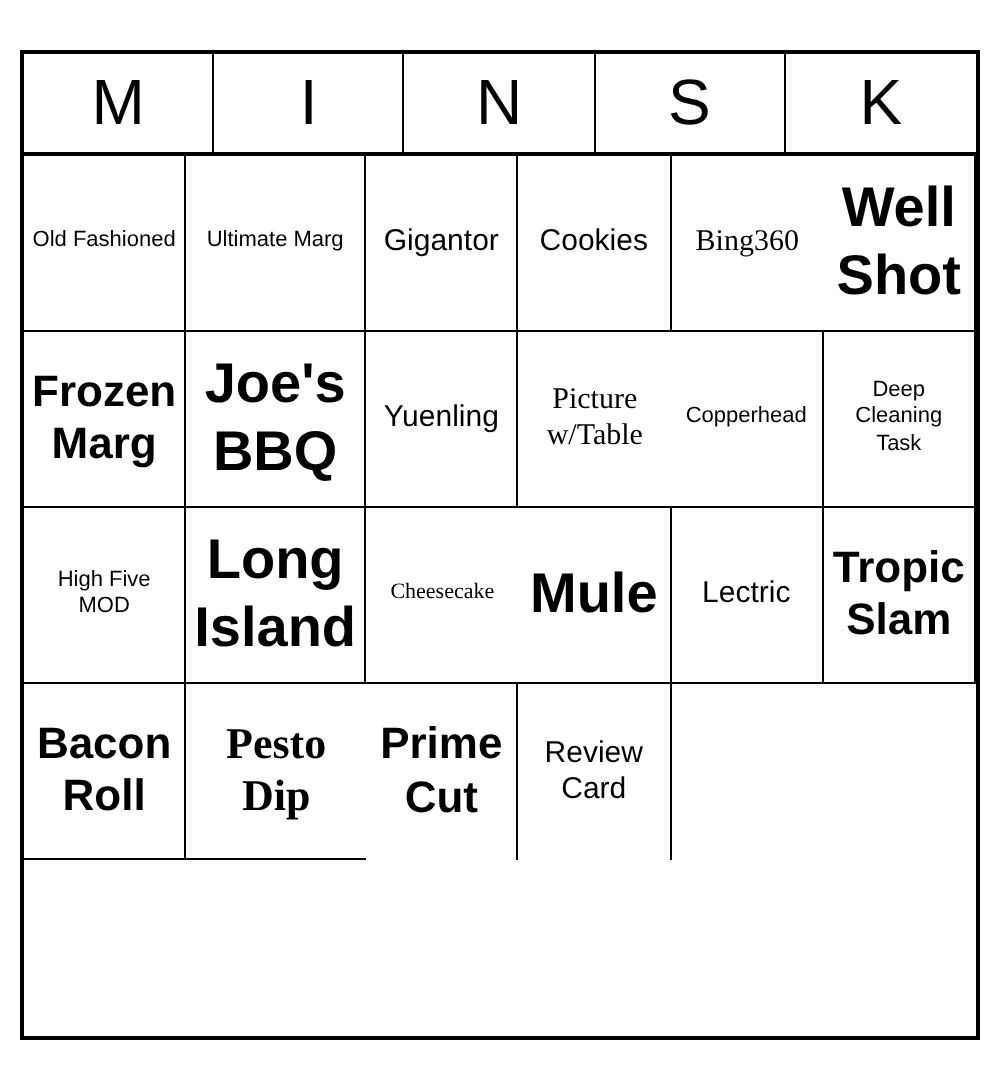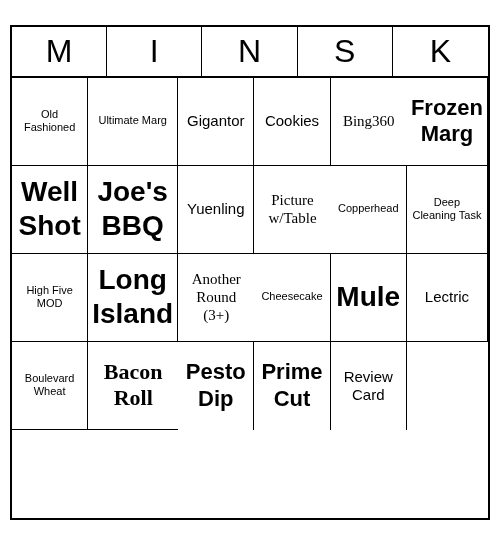--- a/index.html
+++ b/index.html
@@ -111,24 +111,24 @@
       <div class="cell">
         <span class="cell-text size-medium">Gigantor</span>
       </div>
       <div class="cell">
         <span class="cell-text size-medium">Cookies</span>
       </div>
       <div class="cell">
         <span class="cell-text size-medium">Bing360</span>
       </div>
       <div class="cell">
-        <span class="cell-text size-large">Frozen Marg</span>
+        <span class="cell-text size-xlarge">Well Shot</span>
       </div>
       <div class="cell">
-        <span class="cell-text size-xlarge">Well Shot</span>
+        <span class="cell-text size-large">Frozen Marg</span>
       </div>
       <div class="cell">
         <span class="cell-text size-xlarge">Joe's BBQ</span>
       </div>
       <div class="cell">
         <span class="cell-text size-medium">Yuenling</span>
       </div>
       <div class="cell">
         <span class="cell-text size-medium">Picture w/Table</span>
       </div>
@@ -138,33 +138,30 @@
       <div class="cell">
         <span class="cell-text size-small">Deep Cleaning Task</span>
       </div>
       <div class="cell">
         <span class="cell-text size-small">High Five MOD</span>
       </div>
       <div class="cell">
         <span class="cell-text size-xlarge">Long Island</span>
       </div>
       <div class="cell">
-        <span class="cell-text size-medium">Another Round (3+)</span>
-      </div>
-      <div class="cell">
         <span class="cell-text size-small">Cheesecake</span>
       </div>
       <div class="cell">
         <span class="cell-text size-xlarge">Mule</span>
       </div>
       <div class="cell">
         <span class="cell-text size-medium">Lectric</span>
       </div>
       <div class="cell">
-        <span class="cell-text size-small">Boulevard Wheat</span>
+        <span class="cell-text size-large">Tropic Slam</span>
       </div>
       <div class="cell">
         <span class="cell-text size-large">Bacon Roll</span>
       </div>
       <div class="cell">
         <span class="cell-text size-large">Pesto Dip</span>
       </div>
       <div class="cell">
         <span class="cell-text size-large">Prime Cut</span>
       </div>

